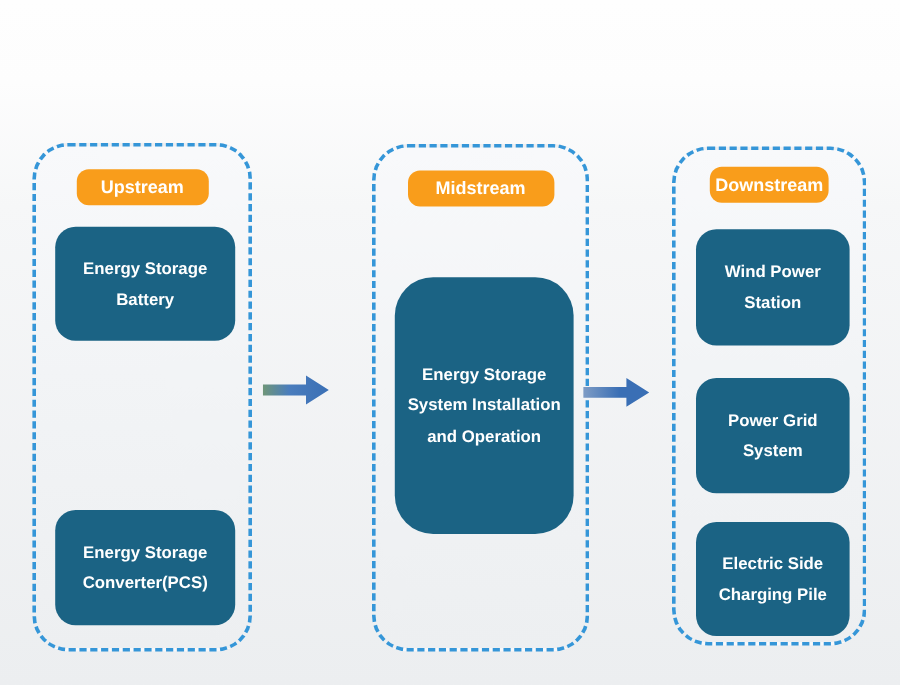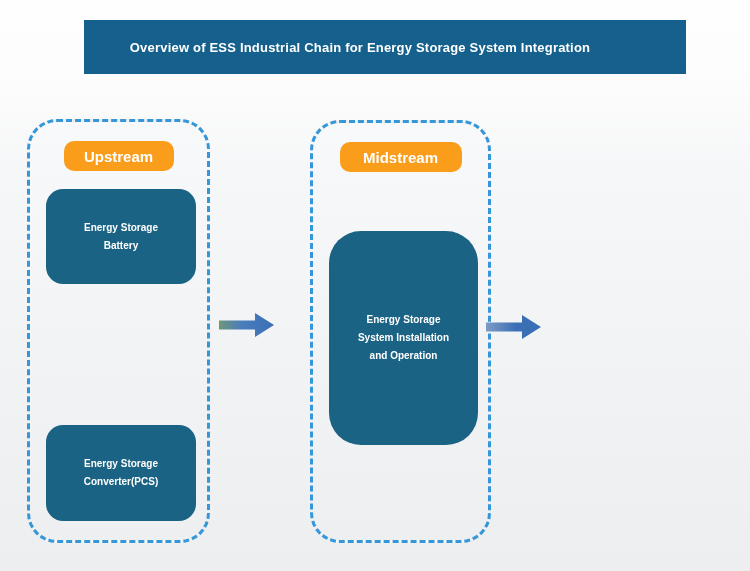--- a/index.html
+++ b/index.html
@@ -29,21 +29,21 @@
     position:absolute;left:50%;transform:translateX(-50%);height:30px;
     background:var(--label-bg,#F99D1B);color:var(--text-light,#fff);
     font-size:15px;font-weight:bold;
     display:flex;align-items:center;justify-content:center;border-radius:10px;
   }
   #col-upstream .stage-label{width:110px;top:19px;}
   #col-midstream .stage-label{width:122px;top:19px;}
   #col-downstream .stage-label{width:99px;top:14px;}
   .node{
     position:absolute;background:var(--node-bg,#1B6384);border-radius:17px;
-    color:var(--text-light,#fff);font-size:10px;font-weight:bold;
+    color:var(--text-light,#fff);font-size:14px;font-weight:bold;
     display:flex;align-items:center;justify-content:center;text-align:center;
     white-space:pre-line;line-height:1.8;box-sizing:border-box;
   }
   #col-upstream .node{left:16px;width:150px;}
   #col-upstream .n1{top:67px;height:95px;}
   #col-upstream .n2{top:183px;height:98px;}
   #col-upstream .n3{top:303px;height:96px;}
   #col-midstream .node{left:16px;width:149px;top:108px;height:214px;border-radius:32px;}
   #col-downstream .node{left:17px;width:128px;}
   #col-downstream .n1{top:66px;height:97px;}
@@ -51,23 +51,20 @@
   #col-downstream .n3{top:310px;height:95px;}
   .arrow{position:absolute;width:56px;height:26px;}
   #arrow-1{left:219px;top:312px;}
   #arrow-2{left:486px;top:314px;}
 </style>
 </head>
 <body>
 
 <div class="canvas">
 
-  <header class="banner">
-    <span class="banner-text">Overview of ESS Industrial Chain for Energy Storage System Integration</span>
-  </header>
 
   <section class="column" id="col-upstream">
     <div class="stage-label">Upstream</div>
     <div class="node n1">Energy Storage
 Battery</div>
     <div class="node n3">Energy Storage
 Converter(PCS)</div>
   </section>
 
   <svg class="arrow" id="arrow-1" viewBox="0 0 56 26">
@@ -92,14 +89,23 @@
     <defs>
       <linearGradient id="grad-arrow-2" x1="0" y1="0" x2="1" y2="0">
         <stop offset="0" stop-color="#7E9CC5"></stop>
         <stop offset="0.55" stop-color="#3A6FB5"></stop>
         <stop offset="1" stop-color="#3A6FB5"></stop>
       </linearGradient>
     </defs>
     <path d="M0,8.5 L36,8.5 L36,1 L55,13 L36,25 L36,17.5 L0,17.5 Z" fill="url(#grad-arrow-2)"></path>
   </svg>
 
+  <section class="column" id="col-downstream">
+    <div class="stage-label">Downstream</div>
+    <div class="node n1">Wind Power
+Station</div>
+    <div class="node n2">Power Grid
+System</div>
+    <div class="node n3">Electric Side
+Charging Pile</div>
+  </section>
 
 </div>
 
 </body></html>

